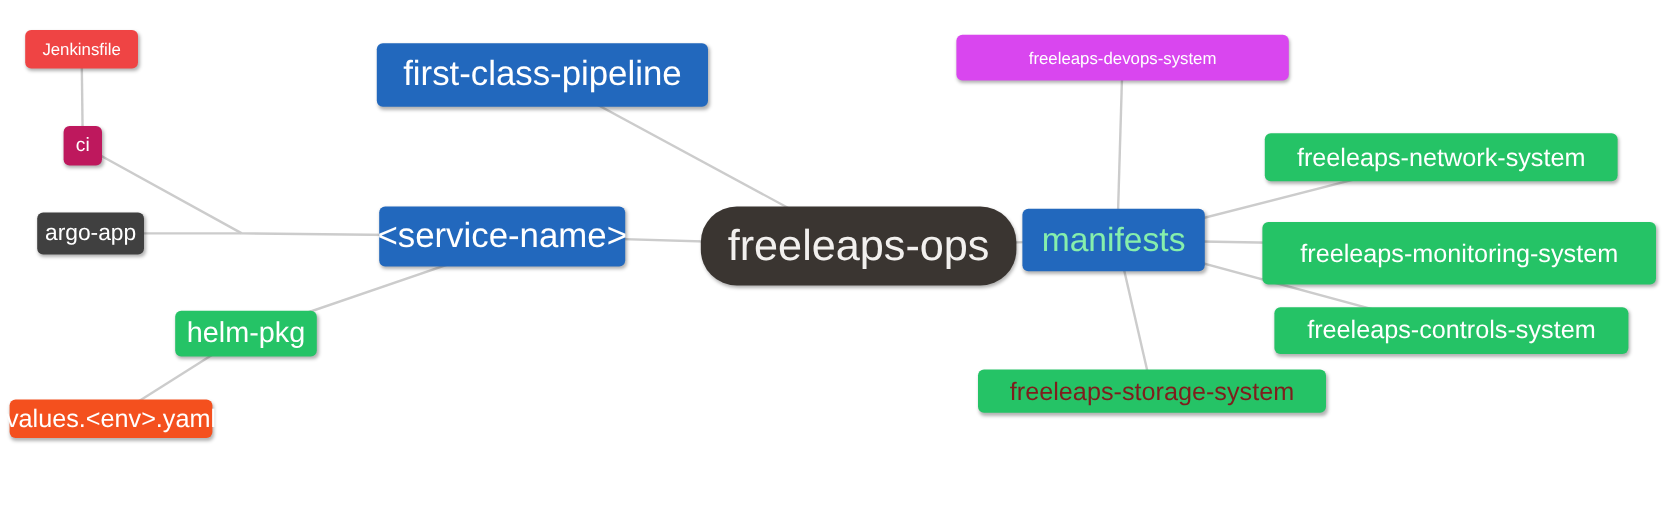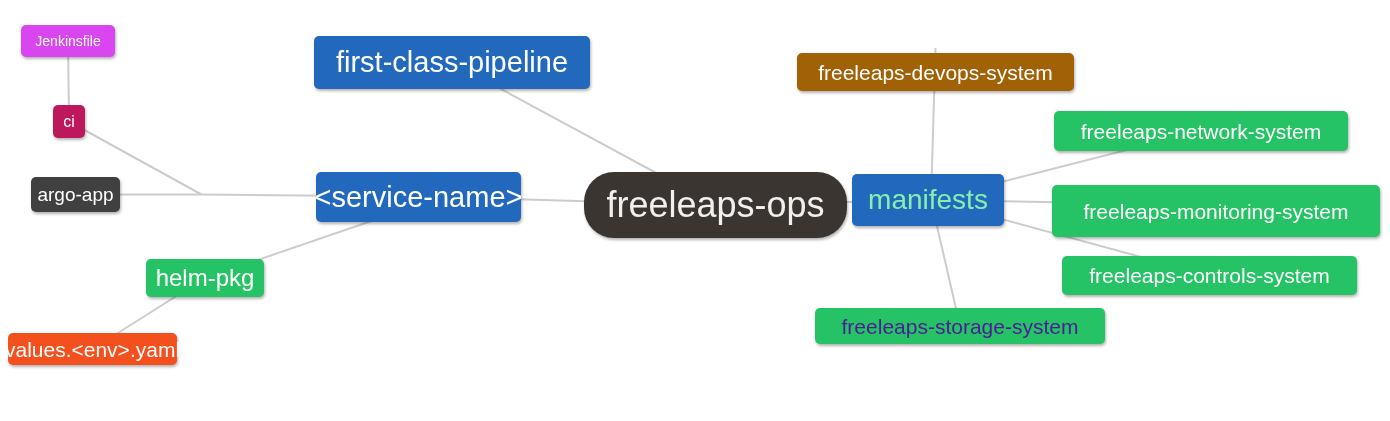--- a/index.html
+++ b/index.html
@@ -52,27 +52,27 @@
       <line x1="92.5" y1="349" x2="205" y2="278" stroke="#cccccc" stroke-width="2"></line>
       <line x1="452" y1="62.5" x2="715.5" y2="205" stroke="#cccccc" stroke-width="2"></line>
       <line x1="441.5" y1="197" x2="715.5" y2="205" stroke="#cccccc" stroke-width="2"></line>
       <line x1="715.5" y1="205" x2="931" y2="200" stroke="#cccccc" stroke-width="2"></line>
       <line x1="931" y1="200" x2="935.5" y2="48" stroke="#cccccc" stroke-width="2"></line>
       <line x1="931" y1="200" x2="1201" y2="131" stroke="#cccccc" stroke-width="2"></line>
       <line x1="931" y1="200" x2="1216" y2="205" stroke="#cccccc" stroke-width="2"></line>
       <line x1="931" y1="200" x2="1209.5" y2="275.5" stroke="#cccccc" stroke-width="2"></line>
       <line x1="931" y1="200" x2="960" y2="326" stroke="#cccccc" stroke-width="2"></line>
     </svg>
-<div class="node" style="left: 21px; top: 25px; width: 94px; height: 32px; font-size: 14px; background: #d946ef; color: rgb(255, 255, 255); text-align: center;">Jenkinsfile</div>
+<div class="node" style="left: 21px; top: 25px; width: 94px; height: 32px; font-size: 14px; background: #ef4444; color: rgb(255, 255, 255); text-align: center;">Jenkinsfile</div>
     <div class="node" style="left: 53px; top: 105px; width: 32px; height: 33px; font-size: 16px; background: #be185d; color: rgb(255, 255, 255);">ci</div>
     <div class="node" style="left: 31px; top: 177px; width: 89px; height: 35px; font-size: 19px; background: #404040; color: rgb(255, 255, 255);">argo-app</div>
     <div class="node" style="left: 146px; top: 259px; width: 118px; height: 38px; font-size: 24px; background: rgb(37, 195, 102); color: rgb(255, 255, 255);">helm-pkg</div>
     <div class="node" style="left: 8px; top: 333px; width: 169px; height: 32px; font-size: 21px; background: rgb(244, 80, 30); color: rgb(255, 255, 255);">values.&lt;env&gt;.yaml</div>
     <div class="node" style="left: 314px; top: 36px; width: 276px; height: 53px; font-size: 29px; background: rgb(34, 104, 189); color: rgb(255, 255, 255);">first-class-pipeline</div>
     <div class="node" style="left: 316px; top: 172px; width: 205px; height: 50px; font-size: 29px; background: rgb(34, 104, 189); color: rgb(255, 255, 255);">&lt;service-name&gt;</div>
     <div class="node" style="left: 584px; top: 172px; width: 263px; height: 66px; font-size: 36px; background: rgb(58, 53, 49); color: rgb(242, 240, 238); border-radius: 30px;">freeleaps-ops</div>
     <div class="node" style="left: 852px; top: 174px; width: 152px; height: 52px; font-size: 28px; background: rgb(34, 104, 189); color: #86efac;">manifests</div>
-    <div class="node" style="left: 797px; top: 29px; width: 277px; height: 38px; font-size: 21px; background: #a16207; color: rgb(255, 255, 255); margin-top: 24px;">freeleaps-devops-system</div>
+    <div class="node" style="left: 797px; top: 29px; width: 277px; height: 38px; font-size: 14px; background: #d946ef; color: rgb(255, 255, 255);">freeleaps-devops-system</div>
     <div class="node" style="left: 1054px; top: 111px; width: 294px; height: 40px; font-size: 21px; background: rgb(37, 195, 102); color: rgb(255, 255, 255);">freeleaps-network-system</div>
     <div class="node" style="left: 1052px; top: 185px; width: 328px; height: 52px; font-size: 21px; background: rgb(37, 195, 102); color: rgb(255, 255, 255);">freeleaps-monitoring-system</div>
     <div class="node" style="left: 1062px; top: 256px; width: 295px; height: 39px; font-size: 21px; background: rgb(37, 195, 102); color: rgb(255, 255, 255);">freeleaps-controls-system</div>
-    <div class="node" style="left: 815px; top: 308px; width: 290px; height: 36px; font-size: 21px; background: rgb(37, 195, 102); color: #4c1d95;">freeleaps-storage-system</div>
+    <div class="node" style="left: 815px; top: 308px; width: 290px; height: 36px; font-size: 21px; background: rgb(37, 195, 102); color: #7f1d1d;">freeleaps-storage-system</div>
   </div>
 
 </body></html>

